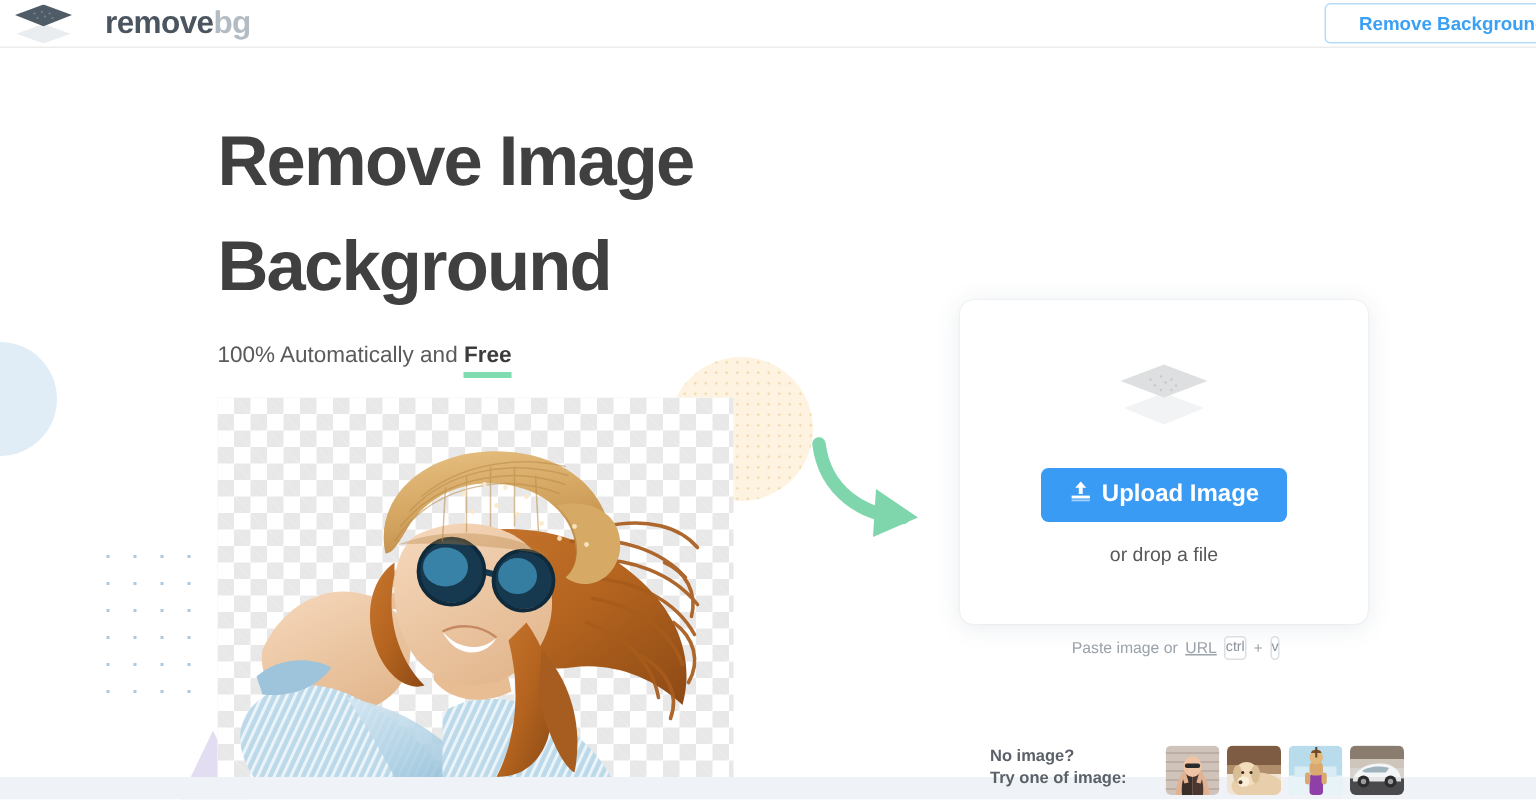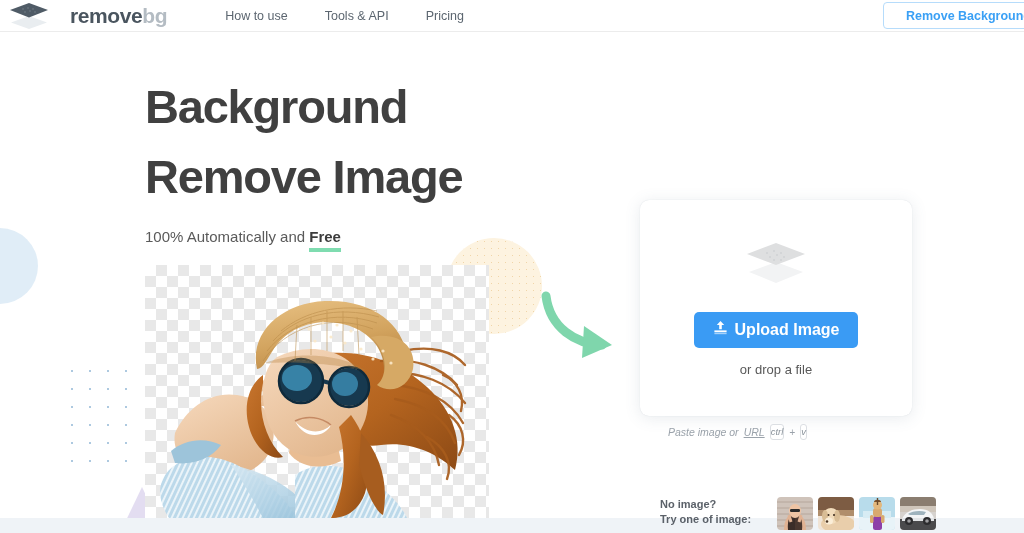--- a/index.html
+++ b/index.html
@@ -250,32 +250,31 @@
 
   .drop-text {
     margin-top: 14px;
     font-size: 13px;
     color: #585858;
     white-space: nowrap;
   }
 
   .paste-row {
     position: absolute;
-    left: 668px;
+    left: 648px;
     top: 424px;
     width: 272px;
     display: flex;
     align-items: center;
-    justify-content: flex-start;
+    justify-content: center;
     gap: 5px;
     font-size: 10.5px;
     color: #9aa2aa;
     z-index: 30;
     white-space: nowrap;
-    font-style: italic;
   }
   .paste-row .url-link {
     text-decoration: underline;
     color: #9aa2aa;
     cursor: pointer;
   }
   .kbd {
     display: inline-block;
     border: 1px solid #dcdfe3;
     border-radius: 3px;
@@ -337,45 +336,40 @@
           <circle cx="22" cy="8" r="0.7"></circle>
             <circle cx="27" cy="9" r="0.7"></circle>
         </g>
       </svg>
     </span>
     <span class="logo-text">
       <span class="t1">remove</span><span class="t2">bg</span>
     </span>
   </div>
 
-  <nav class="nav">
-    <a href="#">How to use</a>
-    <a href="#">Tools &amp; API</a>
-    <a href="#">Pricing</a>
-  </nav>
 
   <button class="header-cta">Remove Background</button>
 </div>
 
 <div class="deco deco-blue-circle"></div>
 <div class="deco deco-cream-circle"></div>
 <div class="deco deco-dot-grid"></div>
 <div class="deco deco-purple-tri"></div>
 <div class="deco deco-bottom-band"></div>
 
 <div class="deco deco-arrow">
   <svg width="80" height="72" viewBox="0 0 80 72">
     <path d="M6 8 C 10 40, 36 56, 62 57" stroke="#7fd6ac" stroke-width="9" fill="none" stroke-linecap="round"></path>
     <polygon points="44,38 72,57 42,70" fill="#7fd6ac"></polygon>
   </svg>
 </div>
 
 <div class="hero-text">
+  <div class="hero-title">Remove Image</div>
   <div class="hero-title">Background</div>
-  <div class="hero-title">Remove Image</div>
   <div class="hero-sub">
     <span>100% Automatically and </span><span class="free">Free</span>
   </div>
 </div>
 
 <div class="hero-image">
   <svg width="344" height="253" viewBox="0 0 344 253">
     <defs>
       <linearGradient id="hairG" x1="0" y1="0" x2="1" y2="1">
         <stop offset="0%" stop-color="#c8762f"></stop>

